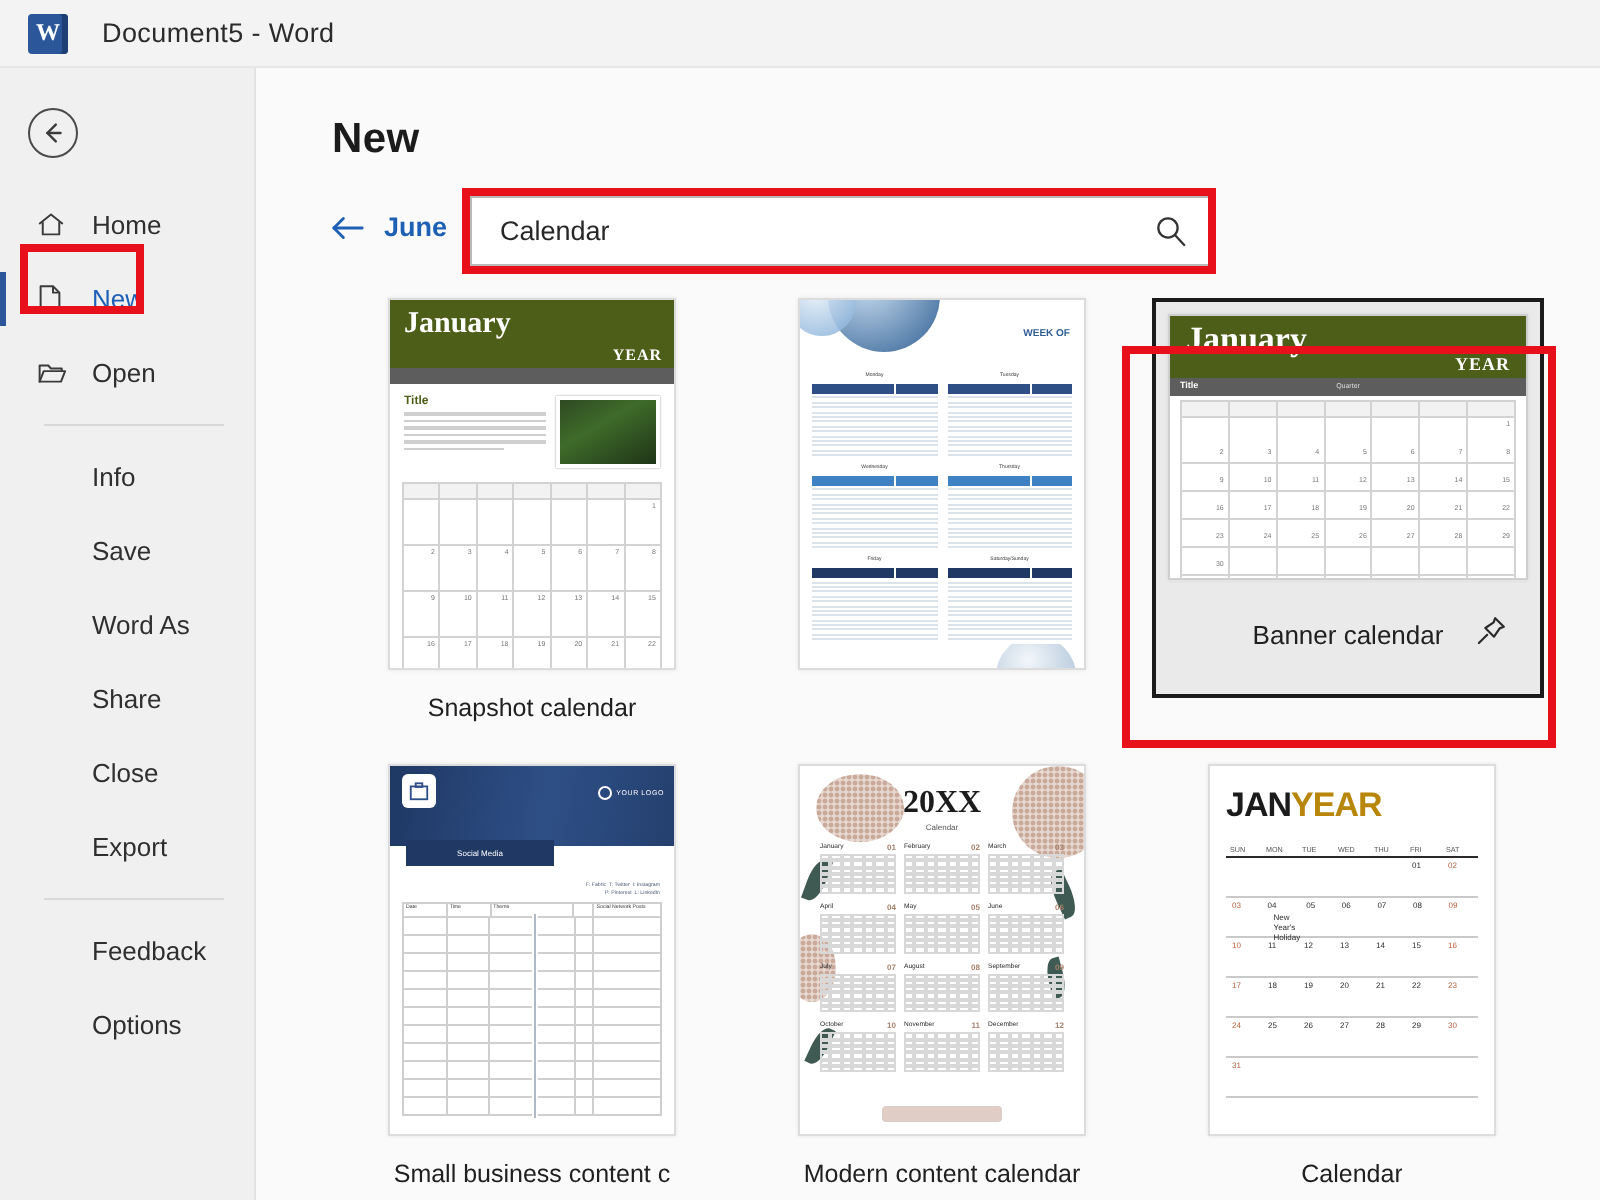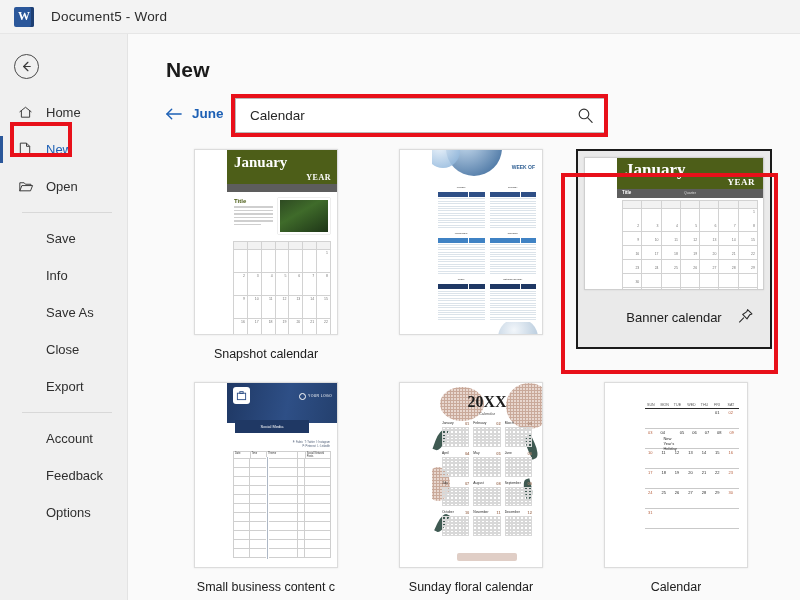--- a/index.html
+++ b/index.html
@@ -93,21 +93,20 @@
     display: flex; flex-direction: column; align-items: center;
   }
   .tcard.selected {
     background: #eaeaea; border: 2px solid #1b1b1b; width: 196px; height: 200px;
     padding-top: 6px;
   }
   .thumb {
     width: 144px; height: 186px; background: #fff;
     border: 1px solid #dcdcdc; overflow: hidden; position: relative;
     box-shadow: 0 0 2px rgba(0,0,0,.09);
-    padding-left: 32px;
   }
   .tcard.selected .thumb { width: 180px; height: 133px; border: 1px solid #cfcfcf; }
   .tlabel {
     margin-top: 12px; font-size: 12.5px; color: #202020; text-align: center;
     white-space: nowrap; overflow: hidden;
   }
   .tcard.selected .cardfoot {
     margin-top: 0; width: 100%; height: 55px;
     display: flex; align-items: center; justify-content: center; position: relative;
   }
@@ -251,40 +250,40 @@
             <path d="M1.4 12.6 V4 H6 L7.4 5.6 H13.2 V7" fill="none" stroke="#3b3b3b" stroke-width="1.05" stroke-linejoin="round" stroke-linecap="round"></path>
             <path d="M1.4 12.6 L3.6 7 H15 L12.8 12.6 Z" fill="none" stroke="#3b3b3b" stroke-width="1.05" stroke-linejoin="round"></path>
           </svg>
         </span>
         <span class="ri-label">Open</span>
       </div>
 
       <div class="rail-sep"></div>
 
       <div class="rail-item text-only">
+        <span class="ri-label">Info</span>
+      </div>
+      <div class="rail-item text-only">
         <span class="ri-label">Save</span>
       </div>
       <div class="rail-item text-only">
-        <span class="ri-label">Info</span>
+        <span class="ri-label">Word As</span>
       </div>
       <div class="rail-item text-only">
-        <span class="ri-label">Save As</span>
+        <span class="ri-label">Share</span>
       </div>
       <div class="rail-item text-only">
         <span class="ri-label">Close</span>
       </div>
       <div class="rail-item text-only">
         <span class="ri-label">Export</span>
       </div>
 
       <div class="rail-sep"></div>
 
-      <div class="rail-item text-only">
-        <span class="ri-label">Account</span>
-      </div>
       <div class="rail-item text-only">
         <span class="ri-label">Feedback</span>
       </div>
       <div class="rail-item text-only">
         <span class="ri-label">Options</span>
       </div>
     </div>
   </div>
 
   <div class="content">
@@ -1443,26 +1442,29 @@
                     <i></i>
                     <i></i>
                     <i></i>
                     <i></i>
                   </div>
                 </div>
             </div>
             <div class="mf-bottom"></div>
           </div>
         </div>
-        <div class="tlabel">Sunday floral calendar</div>
+        <div class="tlabel">Modern content calendar</div>
       </div>
 
       <div class="tcard">
         <div class="thumb">
           <div class="jc-wrap">
+            <div class="jc-title">
+              <span class="a">JAN</span><span class="b">YEAR</span>
+            </div>
             <div class="jc-days">
               <div>SUN</div>
               <div>MON</div>
               <div>TUE</div>
               <div>WED</div>
               <div>THU</div>
               <div>FRI</div>
               <div>SAT</div>
             </div>
             <div class="jc-rule"></div>

